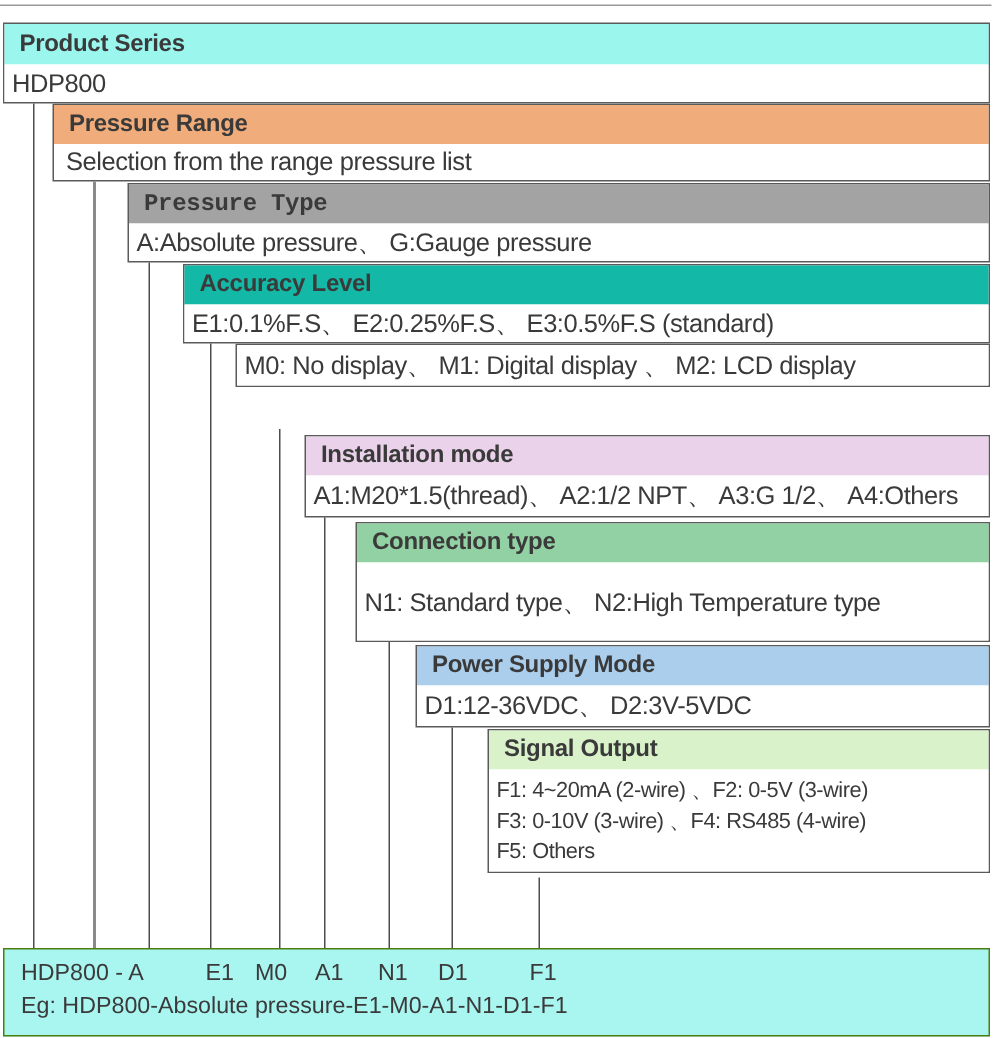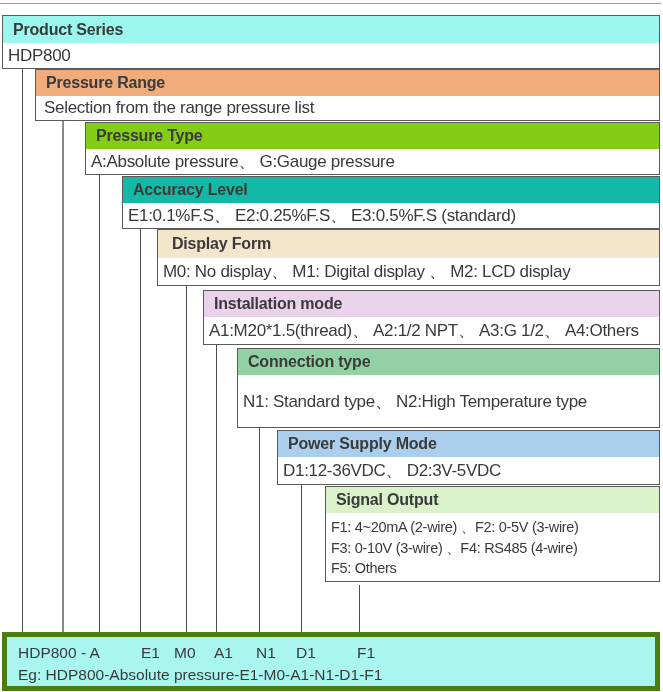--- a/index.html
+++ b/index.html
@@ -18,21 +18,21 @@
     display:flex;align-items:center;box-sizing:border-box;background:#fff;
     font-size:17px;padding-left:5px;letter-spacing:-0.3px;
     white-space:nowrap;overflow:hidden;
   }
   .ds.multi{white-space:pre-line;align-items:flex-start;padding-top:4px;
     font-size:14.5px;line-height:1.42;}
   .vline{position:absolute;width:0;border-left:1px solid #4d4d4d;}
   .vline.thick{border-left:2px solid #8a8a8a;}
   #bottom-bar{
     position:absolute;left:2px;top:632px;width:658px;height:59px;
-    box-sizing:border-box;border:5px solid #4d7c0f;
+    box-sizing:border-box;border:1px solid #4d7c0f;
   }
   .code{position:absolute;top:7px;font-size:15.5px;white-space:pre;}
   #eg-line{position:absolute;left:11px;top:29px;font-size:15.5px;white-space:pre;}
 </style>
 </head>
 <body>
 
 <div id="stage">
 
   <div class="rule"></div>
@@ -41,31 +41,30 @@
     <div class="hd" style="height: 27px; background-color: rgb(155, 246, 238);">Product Series</div>
     <div class="ds" style="height:25px">HDP800</div>
   </div>
 
   <div class="sec" style="left:35px;top:69px;width:625px">
     <div class="hd" style="height: 26px; background-color: rgb(240, 172, 122);">Pressure Range</div>
     <div class="ds" style="height:24px;padding-left:8px">Selection from the range pressure list</div>
   </div>
 
   <div class="sec" style="left:85px;top:122px;width:575px">
-    <div class="hd" style="height: 26px; background-color: #84cc16;">Pressure Type</div>
+    <div class="hd" style="height: 26px; background-color: #a3a3a3; font-family: Liberation Mono, monospace;">Pressure Type</div>
     <div class="ds" style="height:25px">A:Absolute pressure、 G:Gauge pressure</div>
   </div>
 
   <div class="sec" style="left:122px;top:176px;width:538px">
     <div class="hd" style="height: 26px; background-color: #14b8a6;">Accuracy Level</div>
     <div class="ds" style="height:25px">E1:0.1%F.S、 E2:0.25%F.S、 E3:0.5%F.S (standard)</div>
   </div>
 
   <div class="sec" style="left:157px;top:229px;width:503px">
-    <div class="hd" style="height: 28px; padding-left: 14px; background-color: rgb(243, 230, 202);">Display Form</div>
     <div class="ds" style="height:27px">M0: No display、 M1: Digital display 、 M2: LCD display</div>
   </div>
 
   <div class="sec" style="left:203px;top:290px;width:457px">
     <div class="hd" style="height: 26px; background-color: rgb(233, 210, 234);">Installation mode</div>
     <div class="ds" style="height:27px">A1:M20*1.5(thread)、 A2:1/2 NPT、 A3:G 1/2、 A4:Others</div>
   </div>
 
   <div class="sec" style="left:237px;top:348px;width:423px">
     <div class="hd" style="height: 26px; background-color: rgb(146, 209, 163);">Connection type</div>

